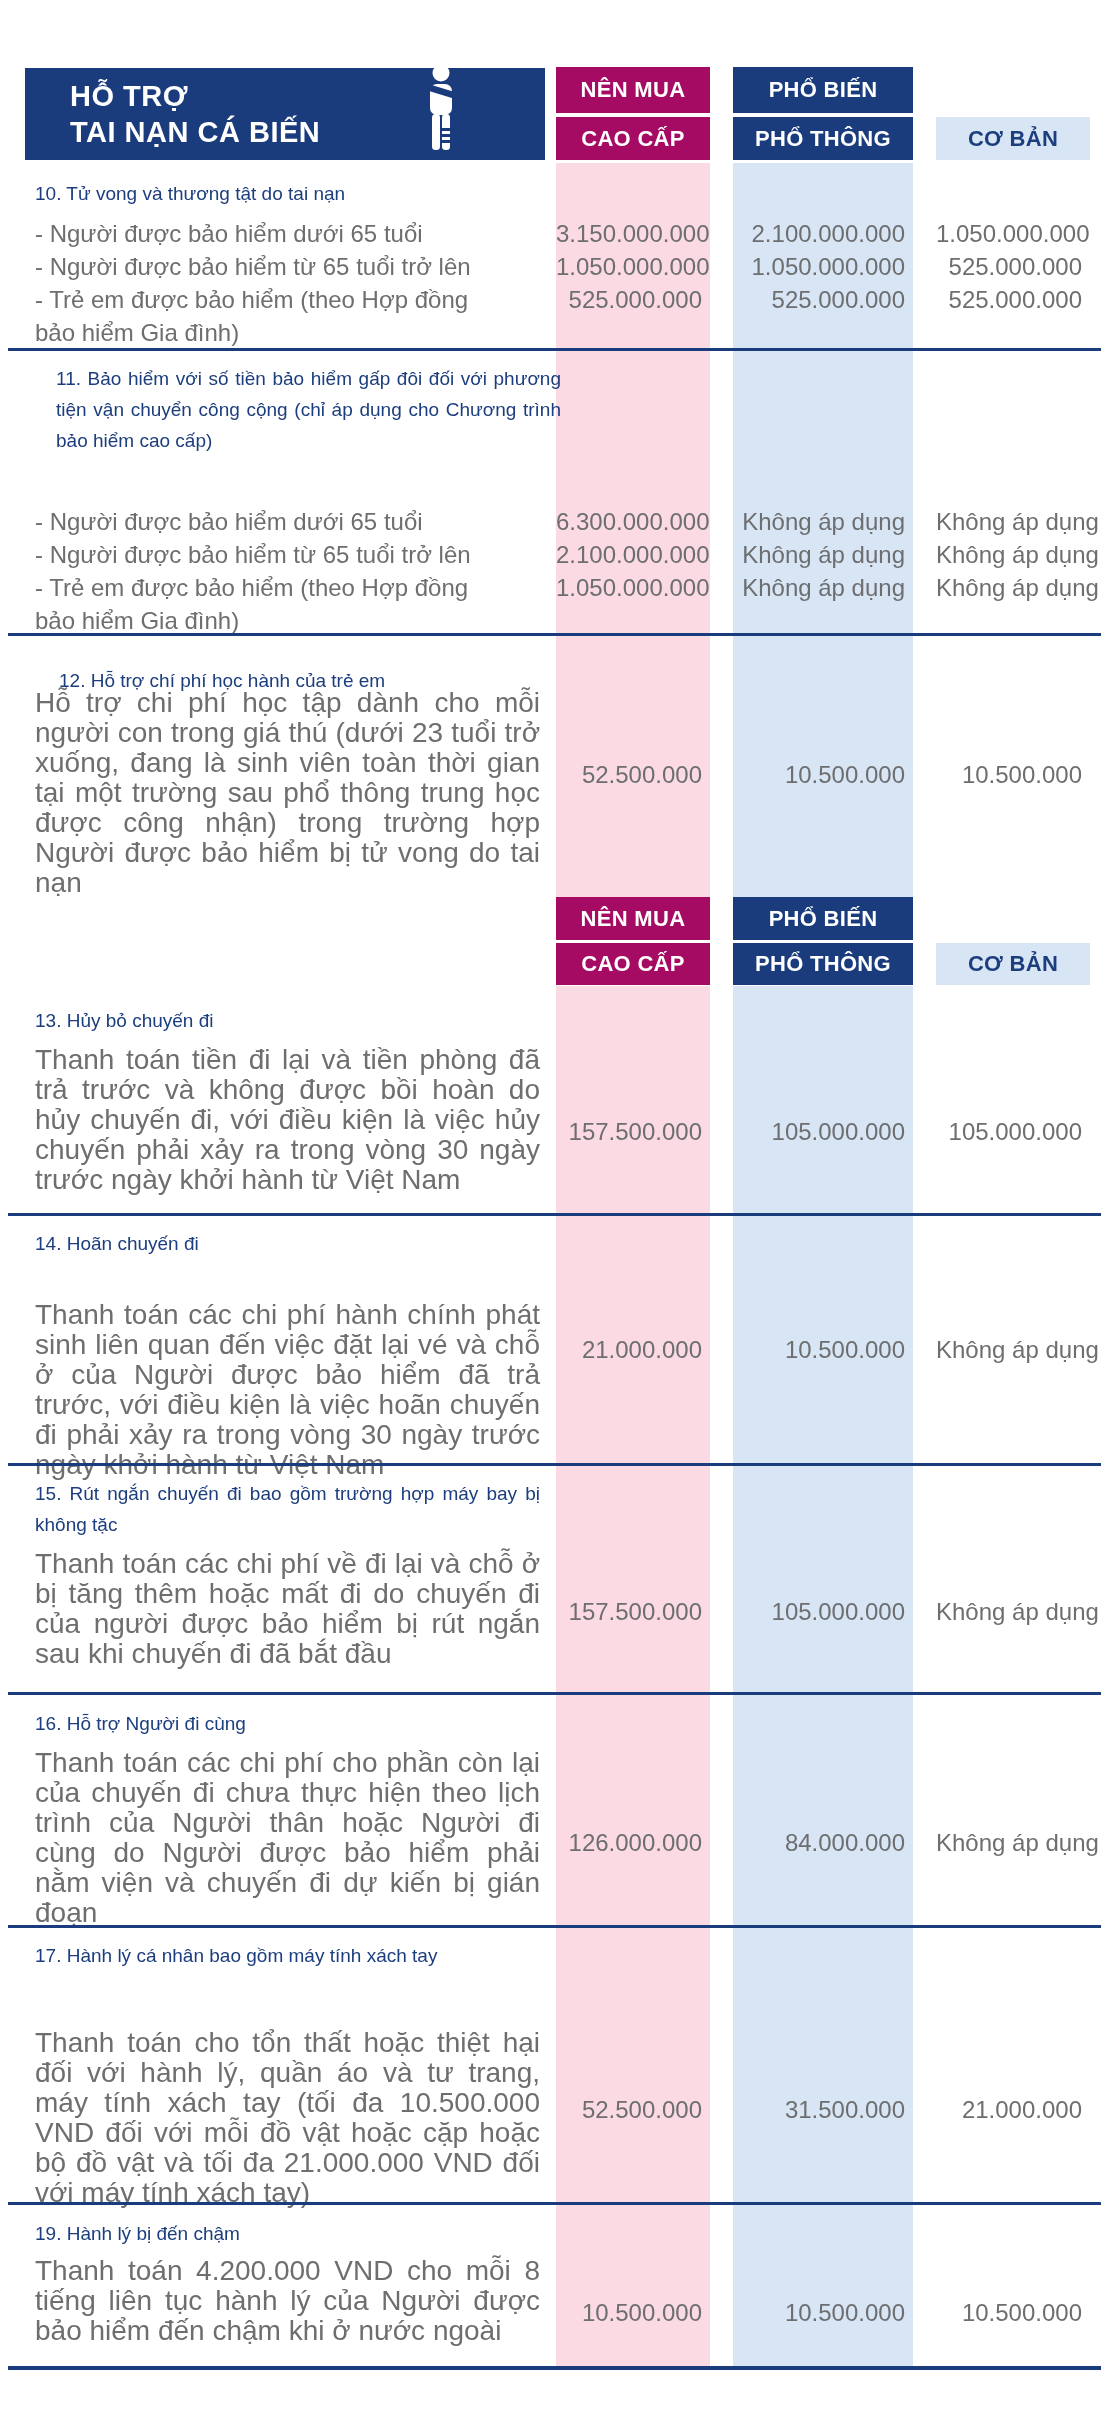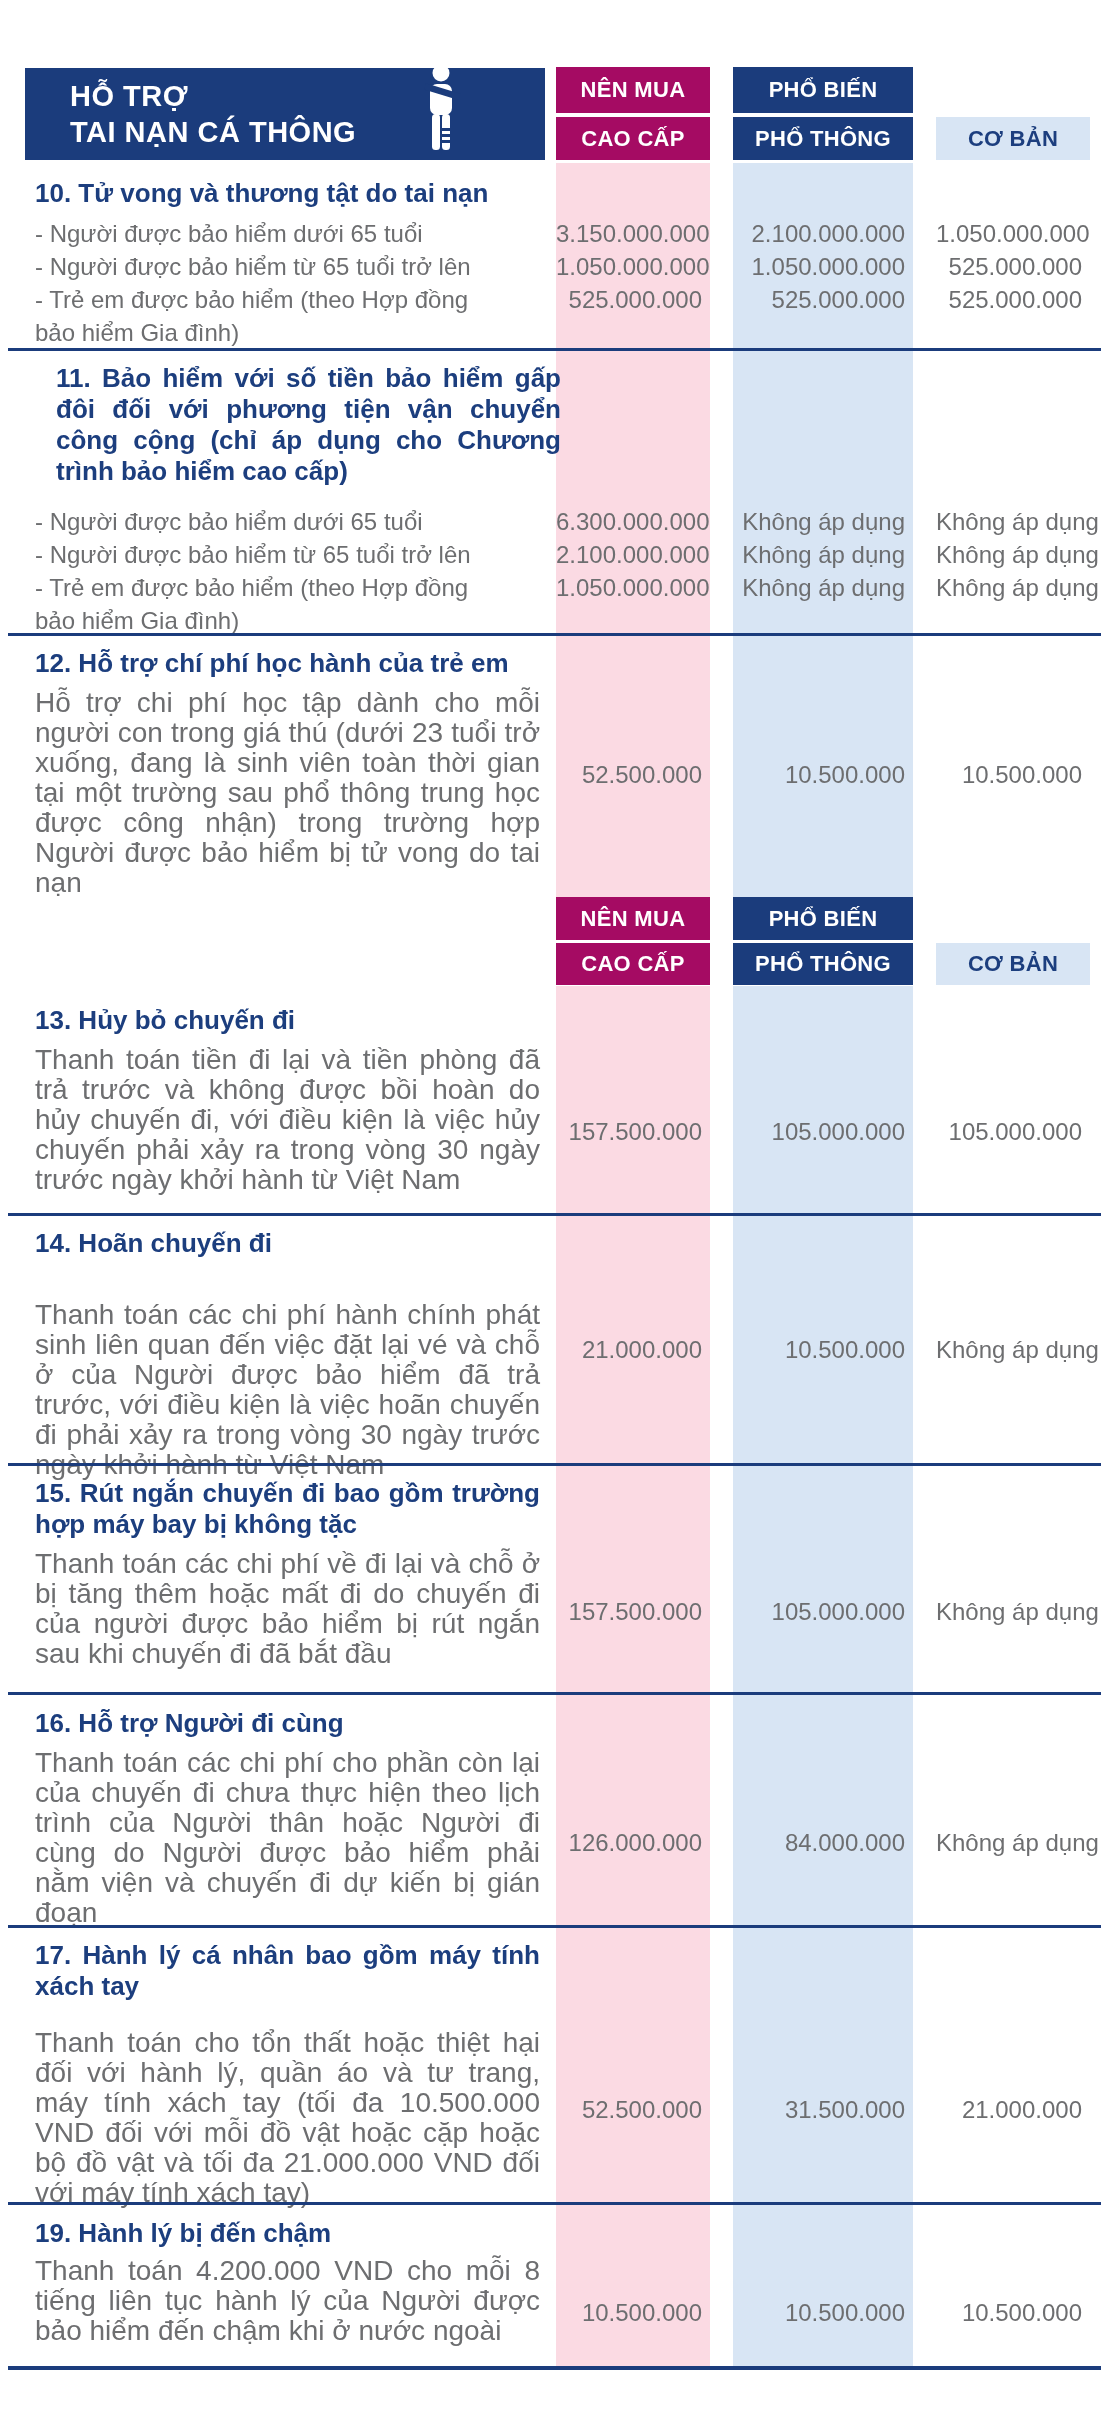--- a/index.html
+++ b/index.html
@@ -20,21 +20,21 @@
   .badge{position:absolute;z-index:3;display:flex;align-items:center;justify-content:center;
          font-weight:bold;font-size:22px;color:#ffffff;letter-spacing:.3px;}
   .badge.magenta{background:#a50b63;}
   .badge.navy{background:#1b3c7c;}
   .badge.basic{background:#d8e5f4;color:#1c3e7e;}
   
   .divider{position:absolute;left:8px;width:1093px;height:3px;background:#1b3c7c;z-index:5;}
   .divider.thick{height:4px;}
   
   .row{position:absolute;left:0;width:1109px;z-index:4;}
-  .row-title{position:absolute;left:35px;width:505px;font-size:26px;font-weight:bold;
+  .row-title{position:absolute;left:35px;width:505px;font-size:19px;font-weight:normal;
              color:#1c3e7e;line-height:31px;text-align:justify;}
   .row-desc{position:absolute;left:35px;width:505px;font-size:28px;line-height:30px;
             color:#6d6e70;text-align:justify;}
   .item{position:absolute;left:0;width:1109px;}
   .item-label{position:absolute;left:35px;width:470px;font-size:24px;line-height:33px;color:#6d6e70;}
   .val{position:absolute;font-size:24px;line-height:29px;color:#6d6e70;text-align:right;white-space:nowrap;}
   .item .val{line-height:33px;}
   .val.c1{left:556px;width:146px;}
   .val.c2{left:733px;width:172px;}
   .val.c3{left:936px;width:146px;}
@@ -45,21 +45,21 @@
 <div id="page">
 
   <div class="band pink" style="top:163px;height:734px;"></div>
   <div class="band blue" style="top:163px;height:734px;"></div>
   <div class="band pink" style="top:986px;height:1384px;"></div>
   <div class="band blue" style="top:986px;height:1384px;"></div>
 
   <div class="sec-box" style="top:68px;height:92px;">
     <div class="sec-title">
       <span>HỖ TRỢ</span>
-      <span>TAI NẠN CÁ THÔNG</span>
+      <span>TAI NẠN CÁ BIẾN</span>
     </div>
     <svg class="sec-icon" style="left:395px;top:-4px;" width="42" height="88" viewBox="0 0 42 88">
       <circle cx="21" cy="9" r="8.5" fill="#ffffff"></circle>
       <rect x="10" y="20" width="22" height="31" rx="7" fill="#ffffff"></rect>
       <rect x="4" y="24" width="36" height="6.5" fill="#1b3c7c" transform="rotate(17 21 28)"></rect>
       <rect x="12" y="50" width="8" height="36" rx="3.5" fill="#ffffff"></rect>
       <rect x="22" y="50" width="8" height="36" rx="3.5" fill="#ffffff"></rect>
       <rect x="21" y="64" width="10" height="3" fill="#1b3c7c"></rect>
       <rect x="21" y="70" width="10" height="3" fill="#1b3c7c"></rect>
       <rect x="21" y="76" width="10" height="3" fill="#1b3c7c"></rect>
@@ -121,21 +121,21 @@
     <div class="item" style="top:211px;">
       <div class="item-label">- Trẻ em được bảo hiểm (theo Hợp đồng bảo hiểm Gia đình)</div>
       <div class="val c1">1.050.000.000</div>
       <div class="val c2">Không áp dụng</div>
       <div class="val c3">Không áp dụng</div>
     </div>
   </div>
   <div class="divider" style="top:633px;"></div>
 
   <div class="row" style="top:645px;height:252px;">
-    <div class="row-title" style="top:3px;">12. Hỗ trợ chí phí học hành của trẻ em</div>
+    <div class="row-title" style="top:20px;margin-left:24px;">12. Hỗ trợ chí phí học hành của trẻ em</div>
     <div class="row-desc" style="top:43px;">Hỗ trợ chi phí học tập dành cho mỗi người con trong giá thú (dưới 23 tuổi trở xuống, đang là sinh viên toàn thời gian tại một trường sau phổ thông trung học được công nhận) trong trường hợp Người được bảo hiểm bị tử vong do tai nạn</div>
     <div class="val c1" style="top:115px;">52.500.000</div>
     <div class="val c2" style="top:115px;">10.500.000</div>
     <div class="val c3" style="top:115px;">10.500.000</div>
   </div>
 
   <div class="badge magenta" style="left:556px;top:897px;width:154px;height:43px;">
     <span>NÊN MUA</span>
   </div>
   <div class="badge navy" style="left:733px;top:897px;width:180px;height:43px;">

